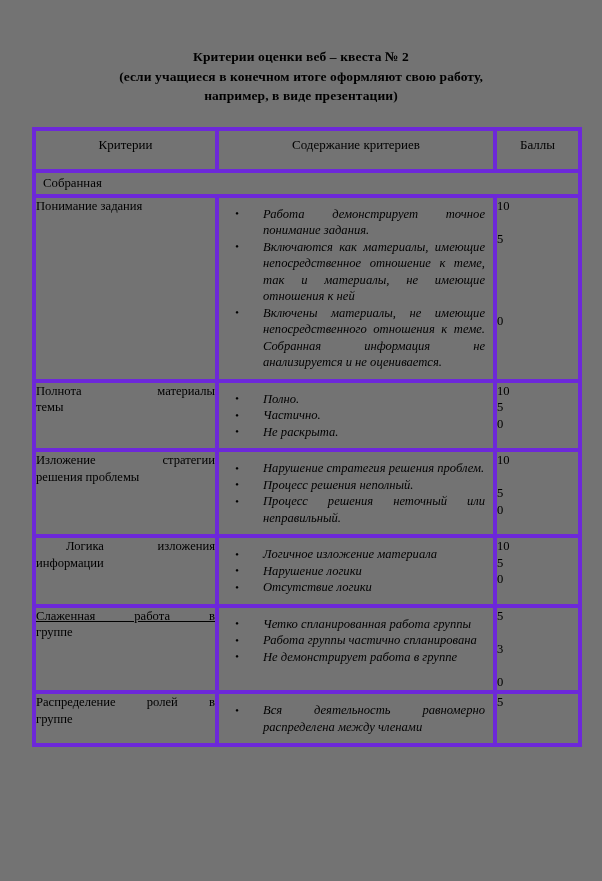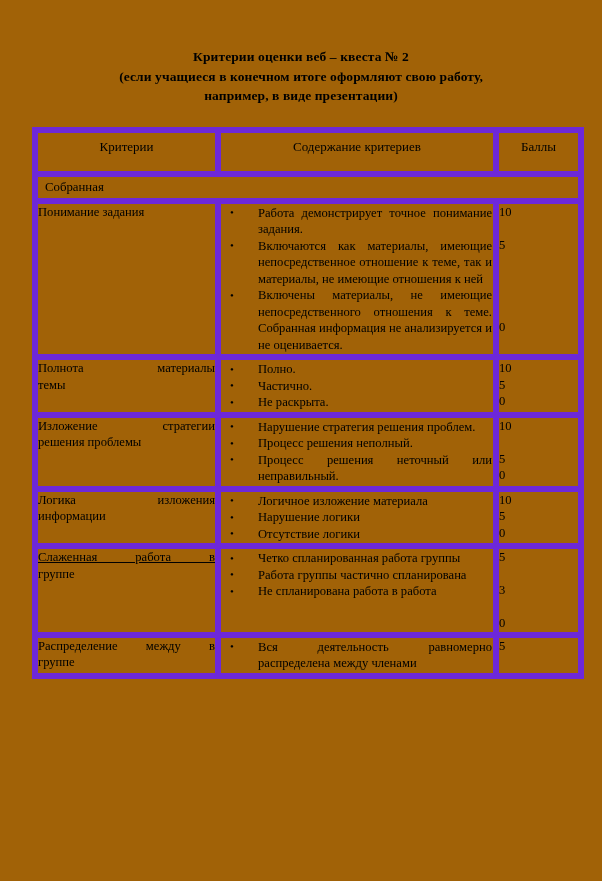--- a/index.html
+++ b/index.html
@@ -12,21 +12,21 @@
     height: 881px;
     overflow: hidden;
     font-family: "Liberation Serif", "DejaVu Serif", serif;
     color: #000000;
   }
   .page {
     position: relative;
     width: 602px;
     height: 881px;
     box-sizing: border-box;
-    background: #a16207;
+    background: #737373;
   }
   .doc-title {
     margin: 0;
     padding: 47px 60px 0 60px;
     text-align: center;
     font-weight: bold;
     font-size: 13.5px;
     line-height: 19.5px;
     letter-spacing: 0.1px;
   }
@@ -34,21 +34,21 @@
     display: block;
   }
   table.criteria {
     border-collapse: collapse;
     table-layout: fixed;
     width: 546px;
     margin: 21px 0 0 32px;
     font-size: 12.6px;
   }
   table.criteria td, table.criteria th {
-    border: 6px solid #6d28d9;
+    border: 4px solid #6d28d9;
     vertical-align: top;
     padding: 0;
     font-weight: normal;
   }
   col.c-crit { width: 183px; }
   col.c-just { width: 278px; }
   col.c-score { width: 85px; }
 
   
   .hdr td {
@@ -84,23 +84,24 @@
   }
   .crit .lastline {
     text-align-last: left;
   }
 
   
   .just {
     padding: 4px 7px 5px 0;
   }
   ul.bullets {
-    margin: 1px;
+    margin: 8px;
     padding: 0;
     list-style: none;
+    font-style: italic;
   }
   ul.bullets li {
     position: relative;
     padding-left: 36px;
     text-align: justify;
     line-height: 16.5px;
     margin: 0 0 0 0;
   }
   ul.bullets li::before {
     content: "\2022";
@@ -205,21 +206,21 @@
             </ul>
           </td>
           <td class="score">
             <span class="sline">10</span>
             <span class="sline gap-1">5</span>
             <span class="sline">0</span>
           </td>
         </tr>
         <tr>
           <td class="crit">
-            <div class="lastline" style="text-align: justify; text-align-last: justify;">Логика изложения</div>
+            <div class="lastline" style="text-align: justify; text-align-last: justify; margin-left: 30px;">Логика изложения</div>
             <div class="lastline">информации</div>
           </td>
           <td class="just">
             <ul class="bullets">
               <li>Логичное изложение материала</li>
               <li>Нарушение логики</li>
               <li>Отсутствие логики</li>
             </ul>
           </td>
           <td class="score">
@@ -230,32 +231,32 @@
         </tr>
         <tr>
           <td class="crit">
             <div class="lastline" style="text-align: justify; text-align-last: justify; text-decoration: underline;">Слаженная работа в</div>
             <div class="lastline">группе</div>
           </td>
           <td class="just">
             <ul class="bullets">
               <li>Четко спланированная работа группы</li>
               <li>Работа группы частично спланирована</li>
-              <li>Не спланирована работа в работа</li>
+              <li>Не демонстрирует работа в группе</li>
             </ul>
           </td>
           <td class="score">
             <span class="sline">5</span>
             <span class="sline gap-1">3</span>
             <span class="sline gap-1">0</span>
           </td>
         </tr>
         <tr>
           <td class="crit">
-            <div class="lastline" style="text-align: justify; text-align-last: justify;">Распределение между в</div>
+            <div class="lastline" style="text-align: justify; text-align-last: justify;">Распределение ролей в</div>
             <div class="lastline">группе</div>
           </td>
           <td class="just">
             <ul class="bullets">
               <li>Вся деятельность равномерно распределена между членами</li>
             </ul>
           </td>
           <td class="score">
             <span class="sline">5</span>
           </td>

